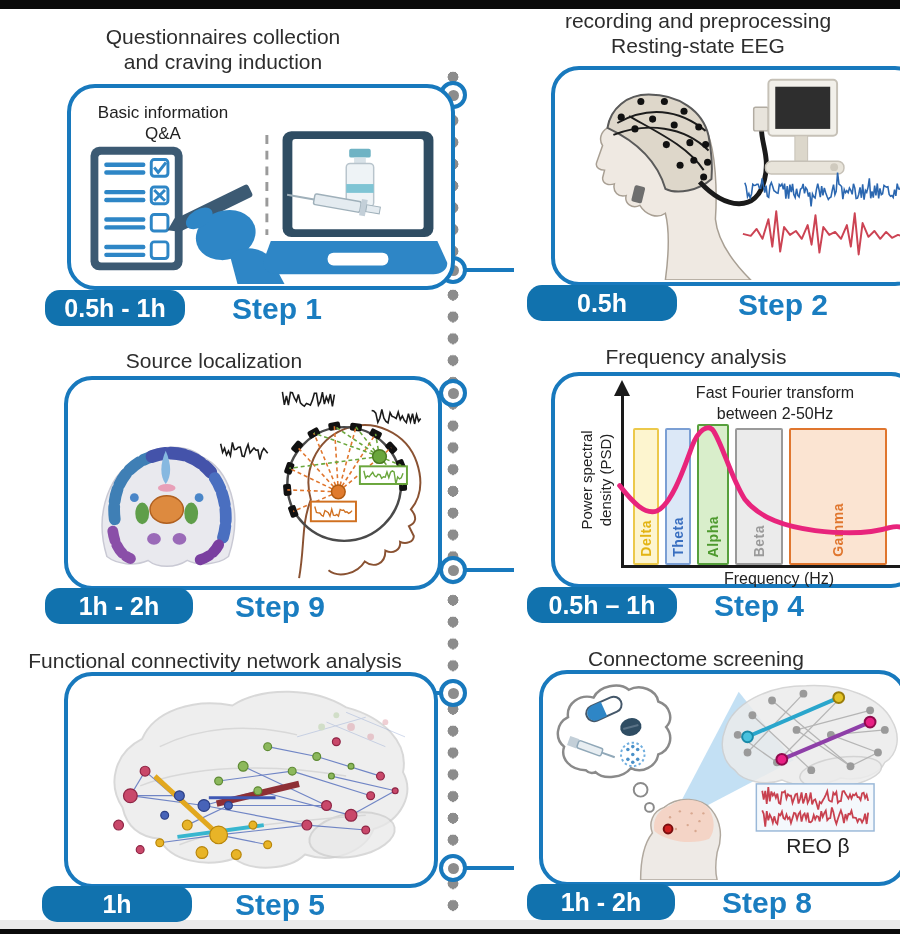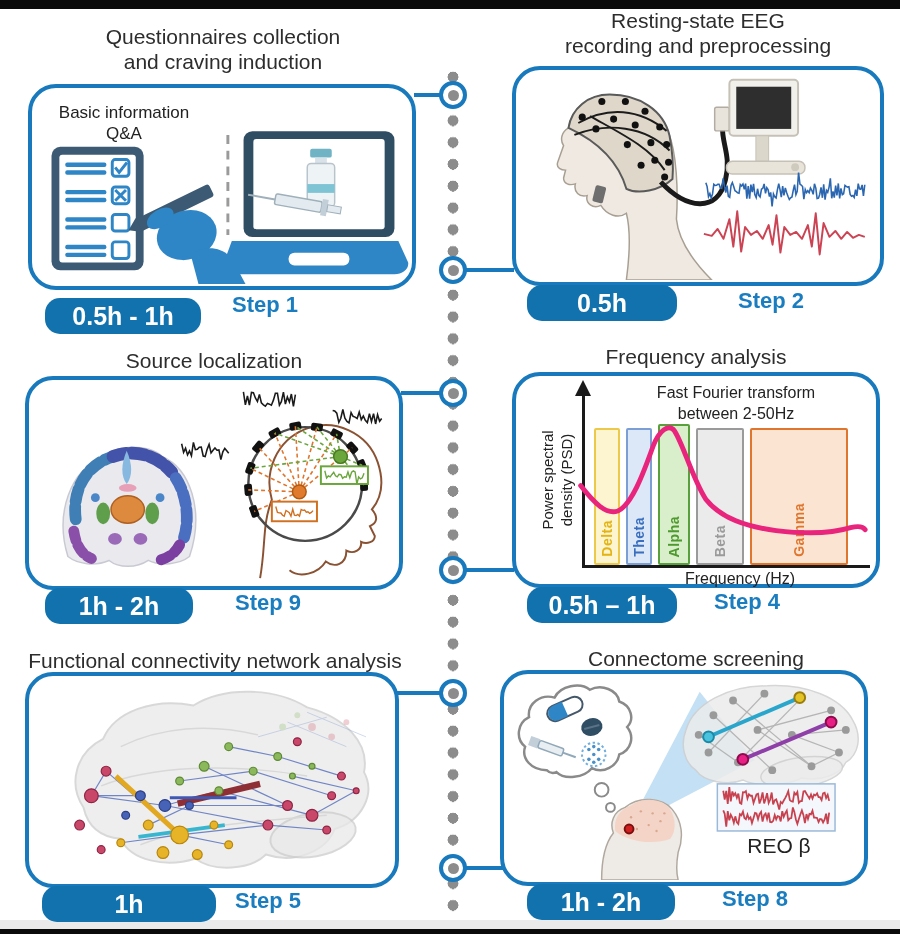--- a/index.html
+++ b/index.html
@@ -1,25 +1,25 @@
 <!DOCTYPE html>
 <html><head>
 <meta charset="utf-8">
 <style>
   html,body{margin:0;padding:0;background:#fff;}
   #fig{position:relative;width:900px;height:934px;background:#ffffff;overflow:hidden;
        font-family:"Liberation Sans",sans-serif;}
   .bar{position:absolute;left:0;width:900px;background:#0a0a0a;}
   .graystrip{position:absolute;left:0;width:900px;background:#eaeaea;}
-  .panel{position:absolute;background:#fff;border:4px solid #1879bd;border-radius:28px;box-sizing:border-box;}
+  .panel{position:absolute;background:#fff;border:4px solid #1879bd;border-radius:28px;box-sizing:border-box;margin-left:39px;}
   .art{position:absolute;inset:2px;width:calc(100% - 4px);height:calc(100% - 4px);}
   .ptitle{position:absolute;text-align:center;color:#2d2d2d;font-size:21px;line-height:25px;}
   .badge{position:absolute;background:#1172ae;color:#fff;font-weight:bold;font-size:25px;
          height:36px;border-radius:15px;display:flex;align-items:center;justify-content:center;}
-  .steplbl{position:absolute;color:#1a7dc0;font-weight:bold;font-size:22px;text-align:center;}
+  .steplbl{position:absolute;color:#1a7dc0;font-weight:bold;font-size:30px;text-align:center;}
   .plabel{position:absolute;text-align:center;color:#222;font-size:17px;line-height:21px;}
   .timeline-dots{position:absolute;left:447px;top:66px;width:12px;height:846px;
       background-image:radial-gradient(circle 5.5px at 6px 11px,#8c8c8c 5.4px,transparent 5.6px);
       background-size:12px 21.8px;background-repeat:repeat-y;}
   .ring{position:absolute;left:453px;width:20px;height:20px;border:4.5px solid #1879bd;border-radius:50%;
         background:#fff;transform:translate(-50%,-50%);display:flex;align-items:center;justify-content:center;}
   .ring::after{content:'';width:11px;height:11px;border-radius:50%;background:#8c8c8c;}
   .conn{position:absolute;height:4px;background:#1879bd;}
   
   .chart{position:absolute;inset:4px;}
@@ -62,22 +62,22 @@
   <div class="ring" style="top:393px"></div>
   <div class="ring" style="top:570px"></div>
   <div class="ring" style="top:693px"></div>
   <div class="ring" style="top:868px"></div>
 
   <div class="ptitle" style="left:28px;top:24px;width:390px">
     <div>Questionnaires collection</div>
       <div>and craving induction</div>
   </div>
   <div class="ptitle" style="left:512px;top:8px;width:372px">
-    <div>Resting-state EEG</div>
-      <div>recording and preprocessing</div>
+    <div>recording and preprocessing</div>
+      <div>Resting-state EEG</div>
   </div>
   <div class="ptitle" style="left:25px;top:348px;width:378px">
     <div>Source localization</div>
   </div>
   <div class="ptitle" style="left:8px;top:648px;width:414px">
     <div>Functional connectivity network analysis</div>
   </div>
   <div class="ptitle" style="left:512px;top:344px;width:368px">
     <div>Frequency analysis</div>
   </div>
@@ -138,21 +138,21 @@
         </g>
         <path d="M200,154 L370,154 L380,176 C381,183 374,188 366,188 L206,188 C198,188 192,183 192,176 Z" fill="#2e86c6"></path>
         <rect x="258" y="166" width="62" height="13" rx="6" fill="#ffffff"></rect>
       </g>
     </svg>
     <div class="plabel" style="left:6px;top:14px;width:172px">
       <div>Basic information</div>
         <div>Q&amp;A</div>
     </div>
   </div>
-  <div class="badge" style="left:45px;top:298px;width:156px">0.5h - 1h</div>
+  <div class="badge" style="left:45px;top:290px;width:140px">0.5h - 1h</div>
   <div class="steplbl" style="left:232px;top:292px">Step 1</div>
 
   <div class="panel" style="left:512px;top:66px;width:372px;height:220px">
     <svg class="art" viewBox="0 0 364 212">
       <g>
         <path d="M84,24 C66,27 53,39 50,57 C43,61 41,69 45,75 L39,92 C37,98 43,100 47,100 L45,108 C45,114 51,116 57,114 C55,122 61,128 69,126 C67,134 75,140 83,136 C89,146 101,150 109,144 C113,160 113,182 109,212 L196,212 C174,190 162,170 160,150 C162,120 160,82 152,62 C144,36 116,21 84,24 Z" fill="#efe9e2" stroke="#a89f93" stroke-width="1.5"></path>
         <path d="M50,57 C53,37 70,23 92,23 C122,23 147,39 153,65 C156,81 157,97 156,109 C143,121 121,125 109,119 C101,92 80,71 50,57 Z" fill="#ded7ca" stroke="#5a5a5a" stroke-width="2"></path>
         <g fill="none" stroke="#1c1c1c" stroke-width="2">
           <path d="M60,52 C90,35 122,37 150,60"></path>
           <path d="M56,64 C90,51 128,55 153,80"></path>
@@ -388,21 +388,21 @@
         </g>
         <g fill="#4763b8" stroke="#2c3f85">
           <circle cx="110" cy="120" r="5"></circle>
             <circle cx="135" cy="130" r="6"></circle>
             <circle cx="160" cy="130" r="4"></circle>
           <circle cx="95" cy="140" r="4"></circle>
         </g>
       </g>
     </svg>
   </div>
-  <div class="badge" style="left:42px;top:886px;width:174px">1h</div>
+  <div class="badge" style="left:42px;top:886px;width:150px">1h</div>
   <div class="steplbl" style="left:235px;top:888px">Step 5</div>
 
   <div class="panel" style="left:500px;top:670px;width:368px;height:216px">
     <svg class="art" viewBox="0 0 360 208">
 
       <g>
         <path d="M40,96 C24,96 14,84 18,72 C8,64 10,48 22,42 C20,28 34,18 48,22 C54,10 74,6 84,14 C96,8 112,14 114,26 C126,30 130,44 122,52 C130,62 126,76 114,80 C112,92 98,100 86,94 C78,104 58,106 50,98 C46,100 42,98 40,96 Z" fill="#ffffff" stroke="#8a8a8a" stroke-width="2.5"></path>
         <g transform="translate(38,34) rotate(-24)">
           <rect x="0" y="0" width="38" height="16" rx="8" fill="#ffffff" stroke="#45586a" stroke-width="2"></rect>
           <path d="M19,0 H9 A8,8 0 0 0 9,16 H19 Z" fill="#2e86c6"></path>

